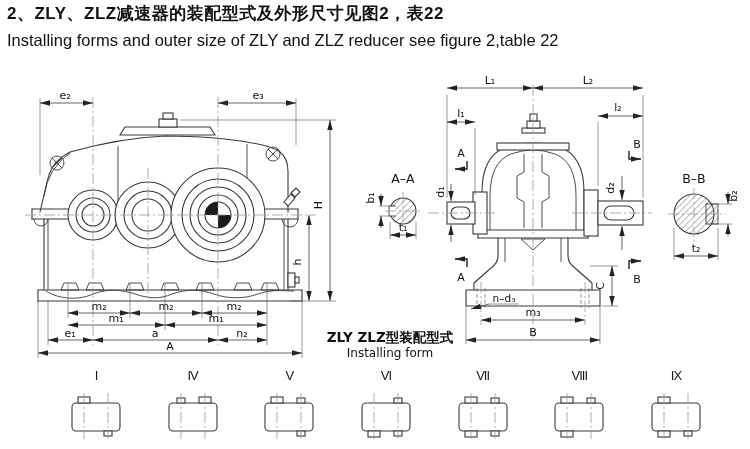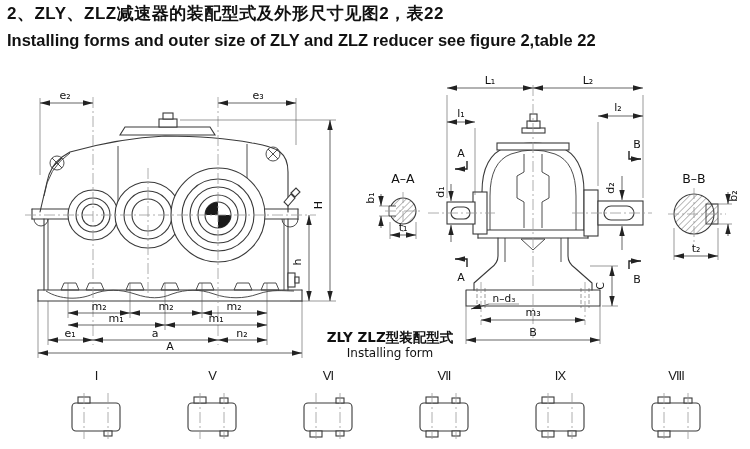--- a/index.html
+++ b/index.html
@@ -1,20 +1,20 @@
 <!DOCTYPE html>
 <html><head>
 <meta charset="utf-8">
 <style>
   html,body{margin:0;padding:0;background:#ffffff;}
   #page{position:relative;width:750px;height:449px;background:#fff;overflow:hidden;
         font-family:"Liberation Sans","DejaVu Sans",sans-serif;color:#111;}
   #header{position:absolute;left:7px;top:3px;line-height:1.35;}
   #title-zh{font-size:17px;font-weight:700;letter-spacing:0.5px;}
-  #title-en{font-size:16.5px;font-weight:700;margin-top:3px;}
+  #title-en{font-size:16.5px;font-weight:400;margin-top:3px;}
   #fig{position:absolute;left:0;top:0;width:750px;height:449px;}
   svg text{font-family:"DejaVu Sans","Liberation Sans",sans-serif;fill:#111;}
   .ln{stroke:#3a3a3a;stroke-width:1.1;fill:none;stroke-linejoin:round;stroke-linecap:round;}
   .ln2{stroke:#3a3a3a;stroke-width:0.9;fill:none;stroke-linejoin:round;}
   .wf{stroke:#3a3a3a;stroke-width:1.1;fill:#ffffff;}
   .cl{stroke:#9a9a9a;stroke-width:0.8;fill:none;stroke-dasharray:11 3 2 3;}
   .xl{stroke:#555;stroke-width:0.6;fill:none;}
   .dim{stroke:#222;stroke-width:0.7;fill:none;}
   .cut{stroke:#222;stroke-width:1.4;fill:none;}
   .dt{font-size:11px;text-anchor:middle;}
@@ -324,20 +324,30 @@
         <rect class="wf" x="8" y="14" width="48" height="28" rx="4"></rect>
         <rect class="wf" x="14" y="8" width="12" height="6"></rect>
         <rect class="wf" x="40" y="42" width="8" height="5"></rect>
         <line class="cl" x1="20" y1="4" x2="20" y2="50"></line>
           <line class="cl" x1="44" y1="4" x2="44" y2="50"></line>
       </svg>
     </div>
 
 
 
+    <div class="form-item">
+      <div class="form-num">IV</div>
+      <svg width="64" height="52" viewBox="0 0 64 52">
+        <rect class="wf" x="8" y="14" width="48" height="28" rx="4"></rect>
+        <rect class="wf" x="16" y="9" width="8" height="5"></rect>
+        <rect class="wf" x="38" y="8" width="12" height="6"></rect>
+        <line class="cl" x1="20" y1="4" x2="20" y2="50"></line>
+          <line class="cl" x1="44" y1="4" x2="44" y2="50"></line>
+      </svg>
+    </div>
 
     <div class="form-item">
       <div class="form-num">V</div>
       <svg width="64" height="52" viewBox="0 0 64 52">
         <rect class="wf" x="8" y="14" width="48" height="28" rx="4"></rect>
         <rect class="wf" x="14" y="8" width="12" height="6"></rect>
         <rect class="wf" x="40" y="9" width="8" height="5"></rect>
         <rect class="wf" x="40" y="42" width="8" height="5"></rect>
         <line class="cl" x1="20" y1="4" x2="20" y2="50"></line>
           <line class="cl" x1="44" y1="4" x2="44" y2="50"></line>
@@ -363,37 +373,37 @@
         <rect class="wf" x="14" y="8" width="12" height="6"></rect>
         <rect class="wf" x="40" y="9" width="8" height="5"></rect>
         <rect class="wf" x="14" y="42" width="12" height="6"></rect>
         <rect class="wf" x="40" y="42" width="8" height="5"></rect>
         <line class="cl" x1="20" y1="4" x2="20" y2="50"></line>
           <line class="cl" x1="44" y1="4" x2="44" y2="50"></line>
       </svg>
     </div>
 
     <div class="form-item">
+      <div class="form-num">VIII</div>
+      <svg width="64" height="52" viewBox="0 0 64 52">
+        <rect class="wf" x="8" y="14" width="48" height="28" rx="4"></rect>
+        <rect class="wf" x="14" y="8" width="12" height="6"></rect>
+        <rect class="wf" x="40" y="9" width="8" height="5"></rect>
+        <rect class="wf" x="14" y="42" width="12" height="6"></rect>
+        <line class="cl" x1="20" y1="4" x2="20" y2="50"></line>
+          <line class="cl" x1="44" y1="4" x2="44" y2="50"></line>
+      </svg>
+    </div>
+
+    <div class="form-item">
       <div class="form-num">IX</div>
       <svg width="64" height="52" viewBox="0 0 64 52">
         <rect class="wf" x="8" y="14" width="48" height="28" rx="4"></rect>
         <rect class="wf" x="14" y="8" width="12" height="6"></rect>
         <rect class="wf" x="14" y="42" width="12" height="6"></rect>
         <rect class="wf" x="40" y="42" width="8" height="5"></rect>
         <line class="cl" x1="20" y1="4" x2="20" y2="50"></line>
           <line class="cl" x1="44" y1="4" x2="44" y2="50"></line>
       </svg>
     </div>
 
-    <div class="form-item">
-      <div class="form-num">VIII</div>
-      <svg width="64" height="52" viewBox="0 0 64 52">
-        <rect class="wf" x="8" y="14" width="48" height="28" rx="4"></rect>
-        <rect class="wf" x="14" y="8" width="12" height="6"></rect>
-        <rect class="wf" x="40" y="9" width="8" height="5"></rect>
-        <rect class="wf" x="14" y="42" width="12" height="6"></rect>
-        <line class="cl" x1="20" y1="4" x2="20" y2="50"></line>
-          <line class="cl" x1="44" y1="4" x2="44" y2="50"></line>
-      </svg>
-    </div>
-
   </div>
 </div>
 
 </body></html>

